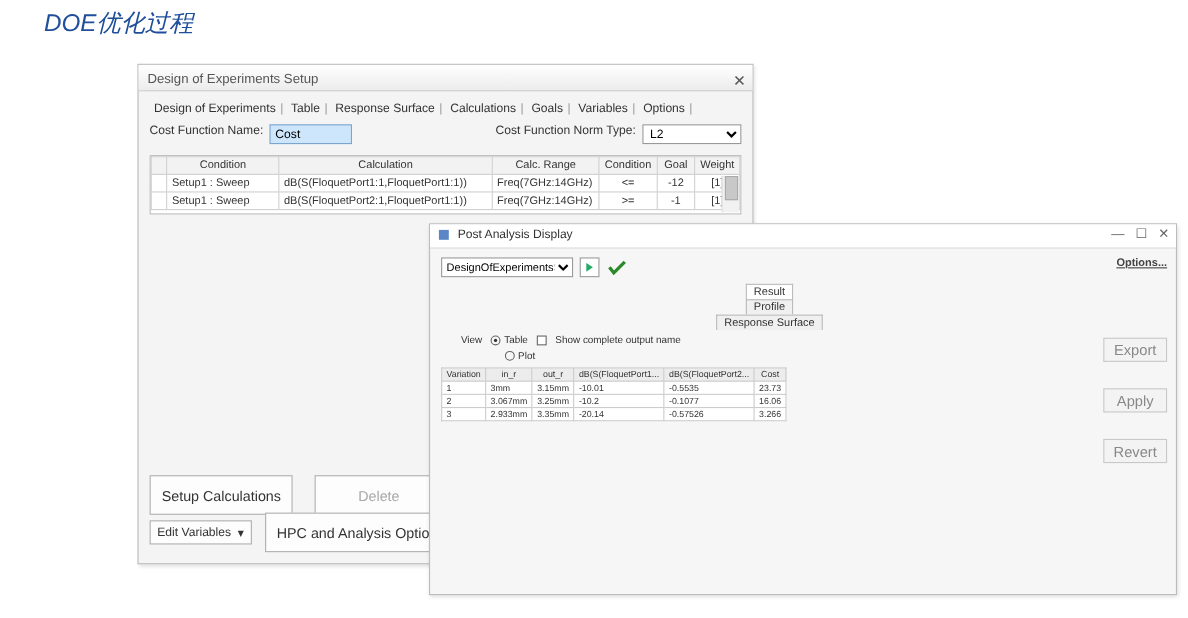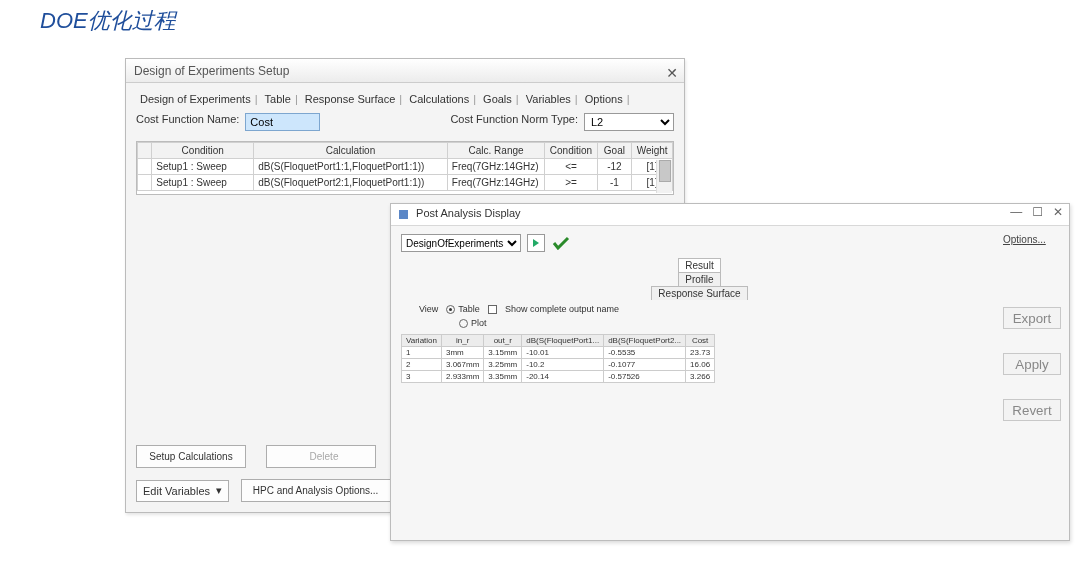--- a/index.html
+++ b/index.html
@@ -27,21 +27,21 @@
 
   .goals-table { border: 1px solid #bbb; background: #fff; font-size: 10px; color: #333; }
   .goals-table table { border-collapse: collapse; width: 100%; }
   .goals-table th, .goals-table td { border: 1px solid #d0d0d0; padding: 2px 4px; height: 16px; text-align: left; }
   .goals-table th { background: #f2f2f2; font-weight: 400; text-align: center; }
   .goals-table td.center { text-align: center; }
   .goals-scroll { position: absolute; right: 1px; top: 18px; bottom: 1px; width: 16px; background: #f1f1f1; border-left: 1px solid #ddd; }
   .goals-scroll .thumb { position: absolute; left: 2px; top: 0; width: 12px; height: 22px; background: #c8c8c8; border: 1px solid #aaa; }
 
   .dlg1-bottom { position: absolute; left: 10px; right: 10px; bottom: 44px; display: flex; gap: 20px; }
-  .winbtn { height: 23px; min-width: 110px; font-size: 10px; background: #fdfdfd; border: 1px solid #adadad; color: #333; cursor: pointer; padding: 0 10px; }
+  .winbtn { height: 36px; min-width: 110px; font-size: 13px; background: #fdfdfd; border: 1px solid #adadad; color: #333; cursor: pointer; padding: 0 10px; }
   .winbtn.disabled { color: #a8a8a8; padding-left: 16px; }
 
   .dlg1-footer { position: absolute; left: 10px; right: 10px; bottom: 10px; display: flex; gap: 12px; align-items: center; font-size: 11px; color: #333; }
   .menubtn { display: inline-flex; align-items: center; gap: 6px; height: 22px; border: 1px solid #adadad; background: #fdfdfd; padding: 0 6px; cursor: pointer; }
   .chkbox { display: inline-flex; align-items: center; gap: 4px; }
   .chkbox .box { width: 11px; height: 11px; border: 1px solid #888; background: #fff; }
 
   
   .dlg2 { position: absolute; left: 390px; top: 203px; width: 680px; height: 338px;
           background: #f6f6f6; border: 1px solid #bcbcbc; box-shadow: 1px 2px 4px rgba(0,0,0,.15); }
@@ -67,21 +67,21 @@
   .radio .dot { width: 9px; height: 9px; border: 1px solid #666; border-radius: 50%; position: relative; }
   .radio .dot.on::after { content: ""; position: absolute; left: 2px; top: 2px; width: 3px; height: 3px; background: #333; border-radius: 50%; }
   .viewrow .chk { width: 9px; height: 9px; border: 1px solid #666; background: #fff; display: inline-block; }
 
   .res-table { margin-top: 6px; font-size: 8px; color: #333; }
   .res-table table { border-collapse: collapse; }
   .res-table th, .res-table td { border: 1px solid #ccc; padding: 1px 4px; height: 12px; background: #fff; }
   .res-table th { background: #ececec; font-weight: 400; }
 
   .dlg2-right { position: absolute; right: 8px; top: 8px; bottom: 8px; width: 58px; display: flex; flex-direction: column; align-items: stretch; font-size: 10px; }
-  .dlg2-right .link { color: #444; text-decoration: underline; cursor: pointer; margin-bottom: 62px; }
+  .dlg2-right .link { color: #444; text-align: right; text-decoration: underline; cursor: pointer; margin-bottom: 62px; font-weight: bold; }
   .dlg2-right .rbtn { height: 22px; border: 1px solid #c8c8c8; background: #f3f3f3; color: #888; margin-bottom: 24px; cursor: pointer; }
 </style>
 </head>
 <body>
 
 <div class="page-title">DOE优化过程</div>
 
 <div class="dlg1">
   <div class="dlg1-title">
     <span>Design of Experiments Setup</span>

